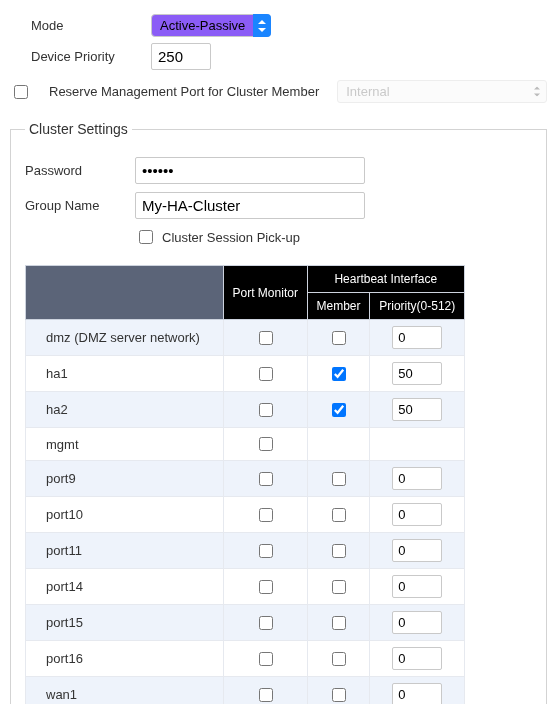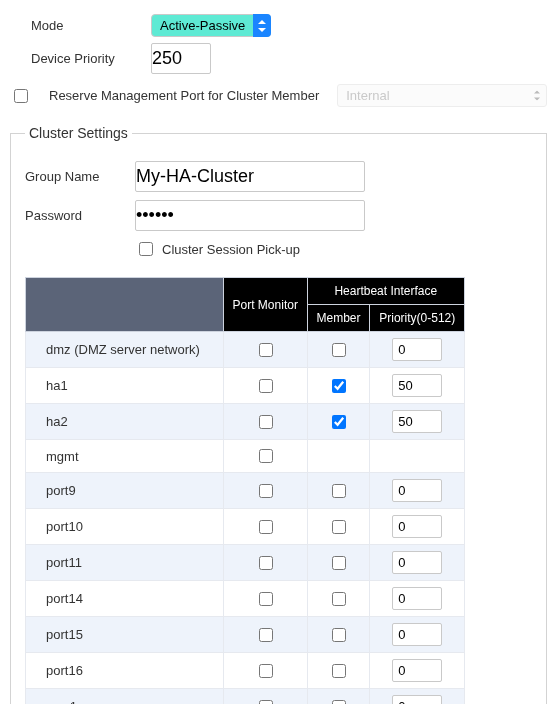--- a/index.html
+++ b/index.html
@@ -21,21 +21,21 @@
     width: 120px;
     color: #333;
     margin-left: 21px;
   }
   select.mode {
     appearance: none;
     -webkit-appearance: none;
     padding: 3px 24px 3px 8px;
     border: 1px solid #c9c9c9;
     border-radius: 4px;
-    background: #5eead4;
+    background: #8b5cf6;
     font-size: 13px;
     position: relative;
   }
   .select-wrap {
     position: relative;
     display: inline-block;
   }
   .select-wrap .caret {
     position: absolute;
     right: 0; top: 0; bottom: 0;
@@ -63,22 +63,22 @@
     font-size: 13px;
   }
   .disabled-select-wrap .dcaret {
     position: absolute;
     right: 6px; top: 50%; transform: translateY(-50%);
     pointer-events: none;
   }
   .dcaret svg { width: 8px; height: 10px; fill: #bbb; }
   input[type="text"], input[type="password"] {
     border: 1px solid #c9c9c9;
-    padding: 4px 0;
-    font-size: 18px;
+    padding: 4px 6px;
+    font-size: 15px;
     border-radius: 2px;
   }
   input.small { width: 60px; }
   .reserve-row {
     display: flex;
     align-items: center;
     margin: 10px 0 18px 0;
     gap: 18px;
   }
   fieldset.cluster {
@@ -183,27 +183,27 @@
           <path d="M4 0 L7 3 H1 Z M4 10 L1 7 H7 Z"></path>
         </svg>
     </span>
   </div>
 </div>
 
 <fieldset class="cluster">
   <legend>Cluster Settings</legend>
 
   <div class="cs-row">
+    <div class="cs-label">Password</div>
+    <input type="password" value="••••••" style="">
+  </div>
+
+  <div class="cs-row">
     <div class="cs-label">Group Name</div>
     <input type="text" value="My-HA-Cluster" style="">
-  </div>
-
-  <div class="cs-row">
-    <div class="cs-label">Password</div>
-    <input type="password" value="••••••" style="">
   </div>
 
   <div class="session-row">
     <input type="checkbox" style="">
     <span>Cluster Session Pick-up</span>
   </div>
 
   <table class="ifaces">
     <thead>
       <tr>

